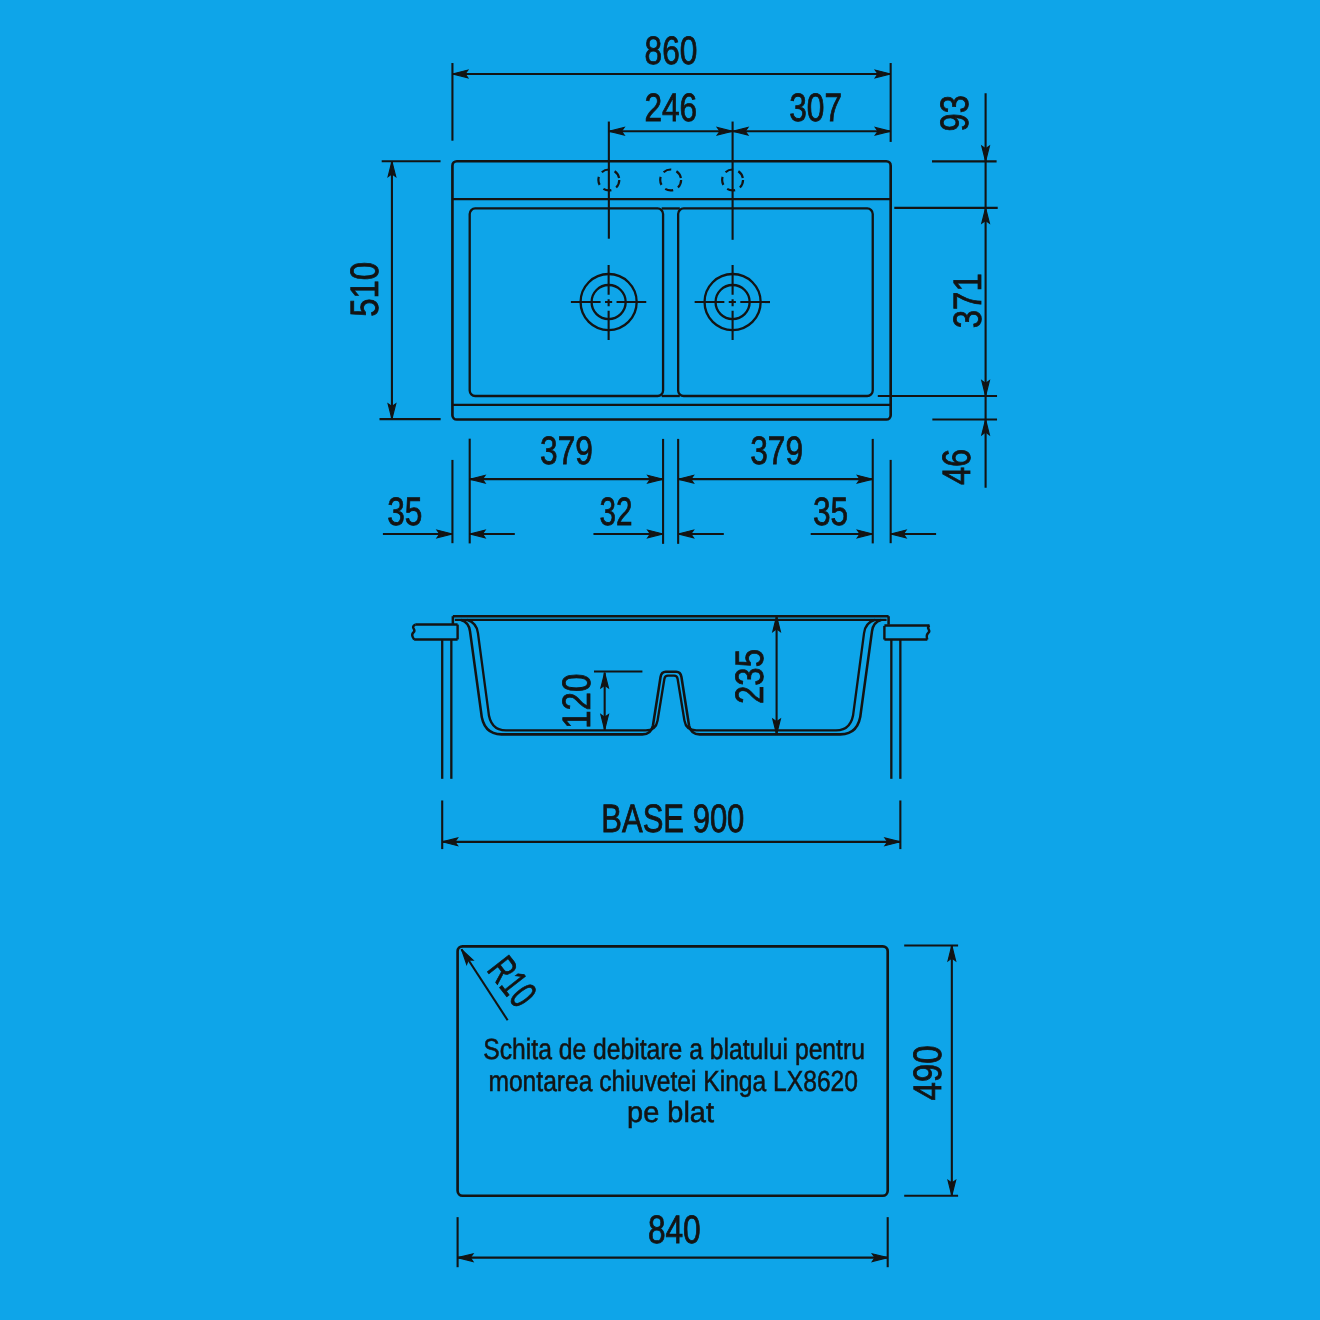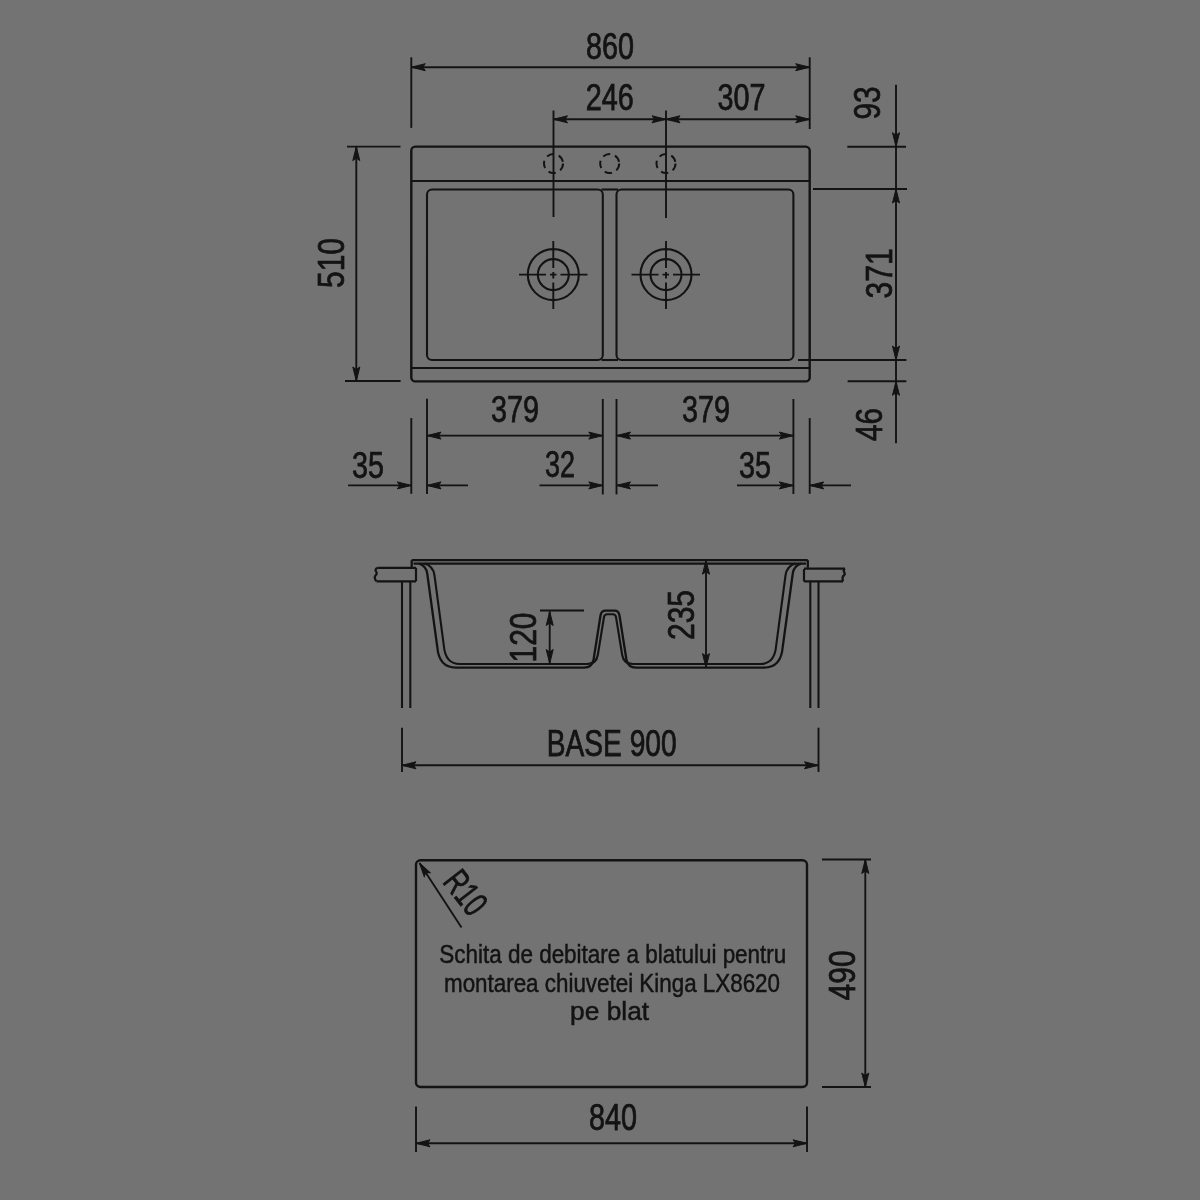--- a/index.html
+++ b/index.html
@@ -1,16 +1,16 @@
 <!DOCTYPE html>
 <html><head>
 <meta charset="utf-8">
 <style>
   html,body{margin:0;padding:0;background:#fff;}
-  .wrap{width:1200px;height:1200px;position:relative;background:#737373;}
+  .wrap{width:1200px;height:1200px;position:relative;background:#0ea5e9;}
   text{font-family:"Liberation Sans",sans-serif;fill:#141414;stroke:none !important;}
   .dim{font-size:36px;stroke:#141414 !important;stroke-width:0.75px !important;}
   .note{font-size:26.5px;stroke:#141414 !important;stroke-width:0.5px !important;}
 </style>
 </head>
 <body>
 <div class="wrap">
 <svg width="1200" height="1200" viewBox="0 0 1200 1200" style="opacity:.999;will-change:transform">
 <defs>
   <path id="ar" d="M 0,0 L -14,3.5 L -11.5,0 L -14,-3.5 Z" fill="#141414" stroke="#141414" stroke-width="1"></path>

